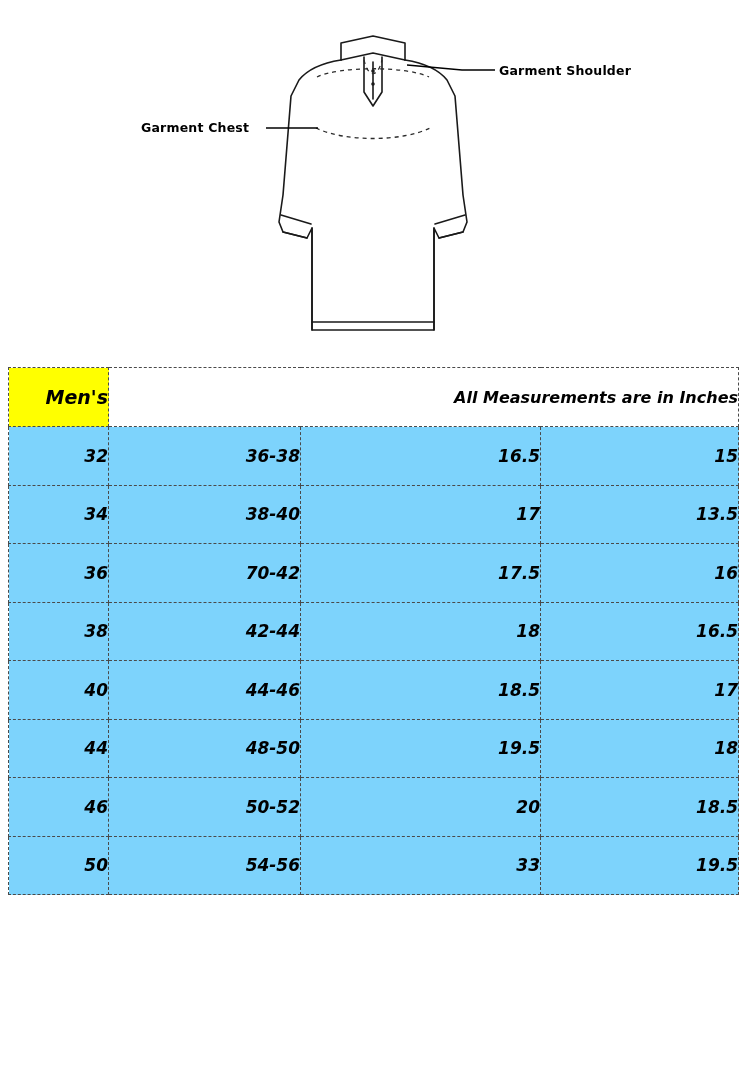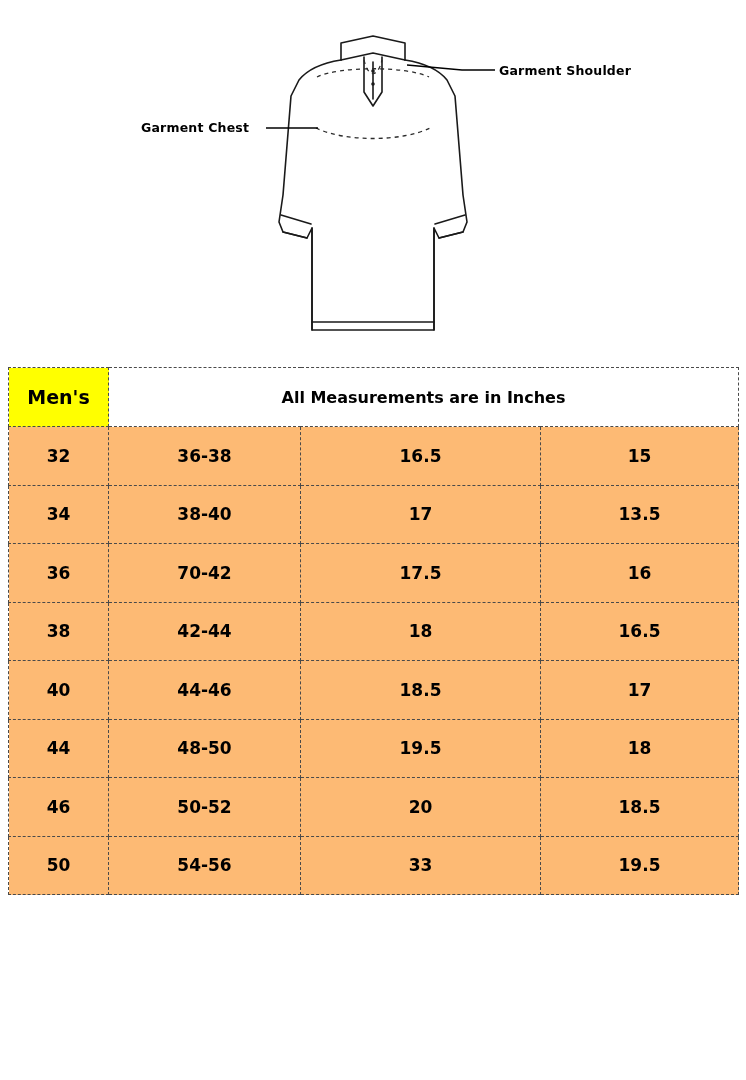--- a/index.html
+++ b/index.html
@@ -52,24 +52,25 @@
     top: 367px;
     width: 730px;
   }
   table.size-chart {
     border-collapse: collapse;
     width: 730px;
     table-layout: fixed;
   }
   table.size-chart td, table.size-chart th {
     border: 1px dashed #4a4a4a;
-    text-align: center;
+    text-align: right;
     vertical-align: middle;
     font-family: "DejaVu Sans", sans-serif;
     padding: 0;
+    font-style: italic;
   }
   .row-title td {
     height: 58px;
   }
   .cell-mens {
     background: #ffff00;
     font-size: 19px;
     font-weight: bold;
   }
   .cell-measure {
@@ -79,21 +80,21 @@
   .row-header td {
     background: #fadfce;
     height: 50px;
     font-size: 17.5px;
     font-weight: bold;
   }
   .row-data td {
     height: 57.5px;
     font-size: 17px;
     font-weight: bold;
-    background: #fdba74;
+    background: #7dd3fc;
   }
   .col-size { width: 100px; }
   .col-chest { width: 192px; }
   .col-shoulder { width: 240px; }
   .col-neck { width: 198px; }
 </style>
 </head>
 <body>
 
 <div class="illustration">

